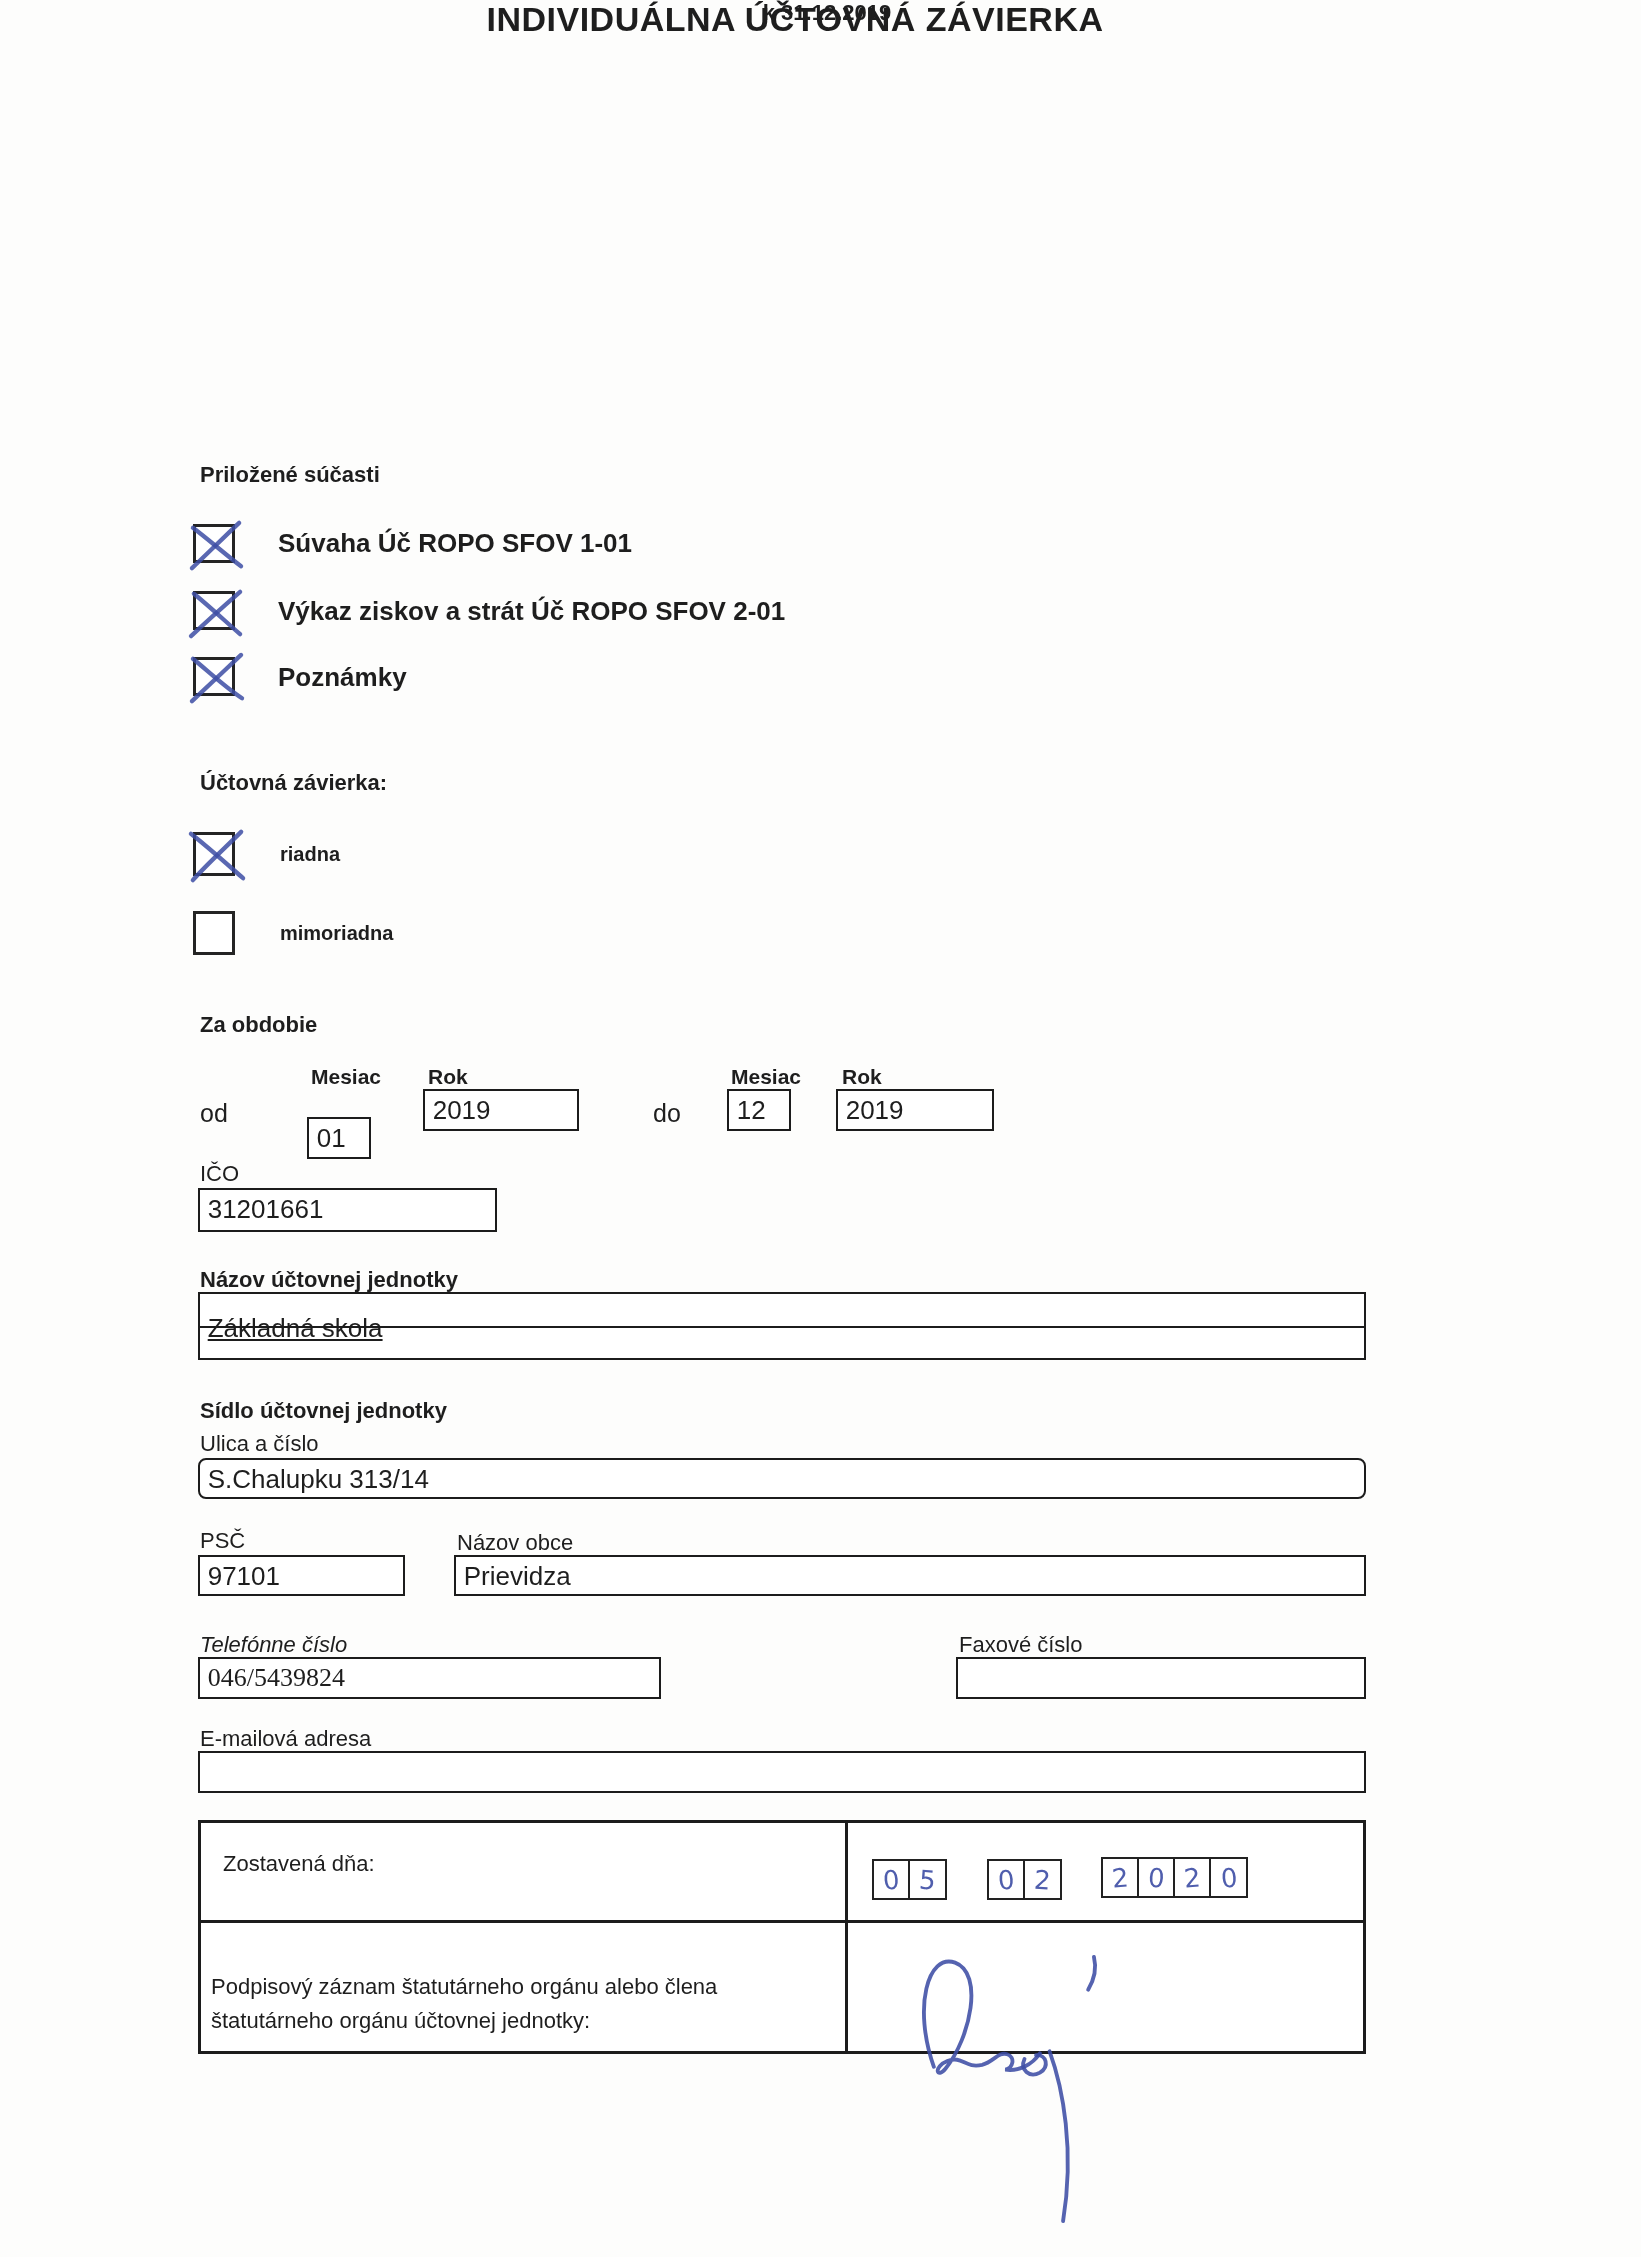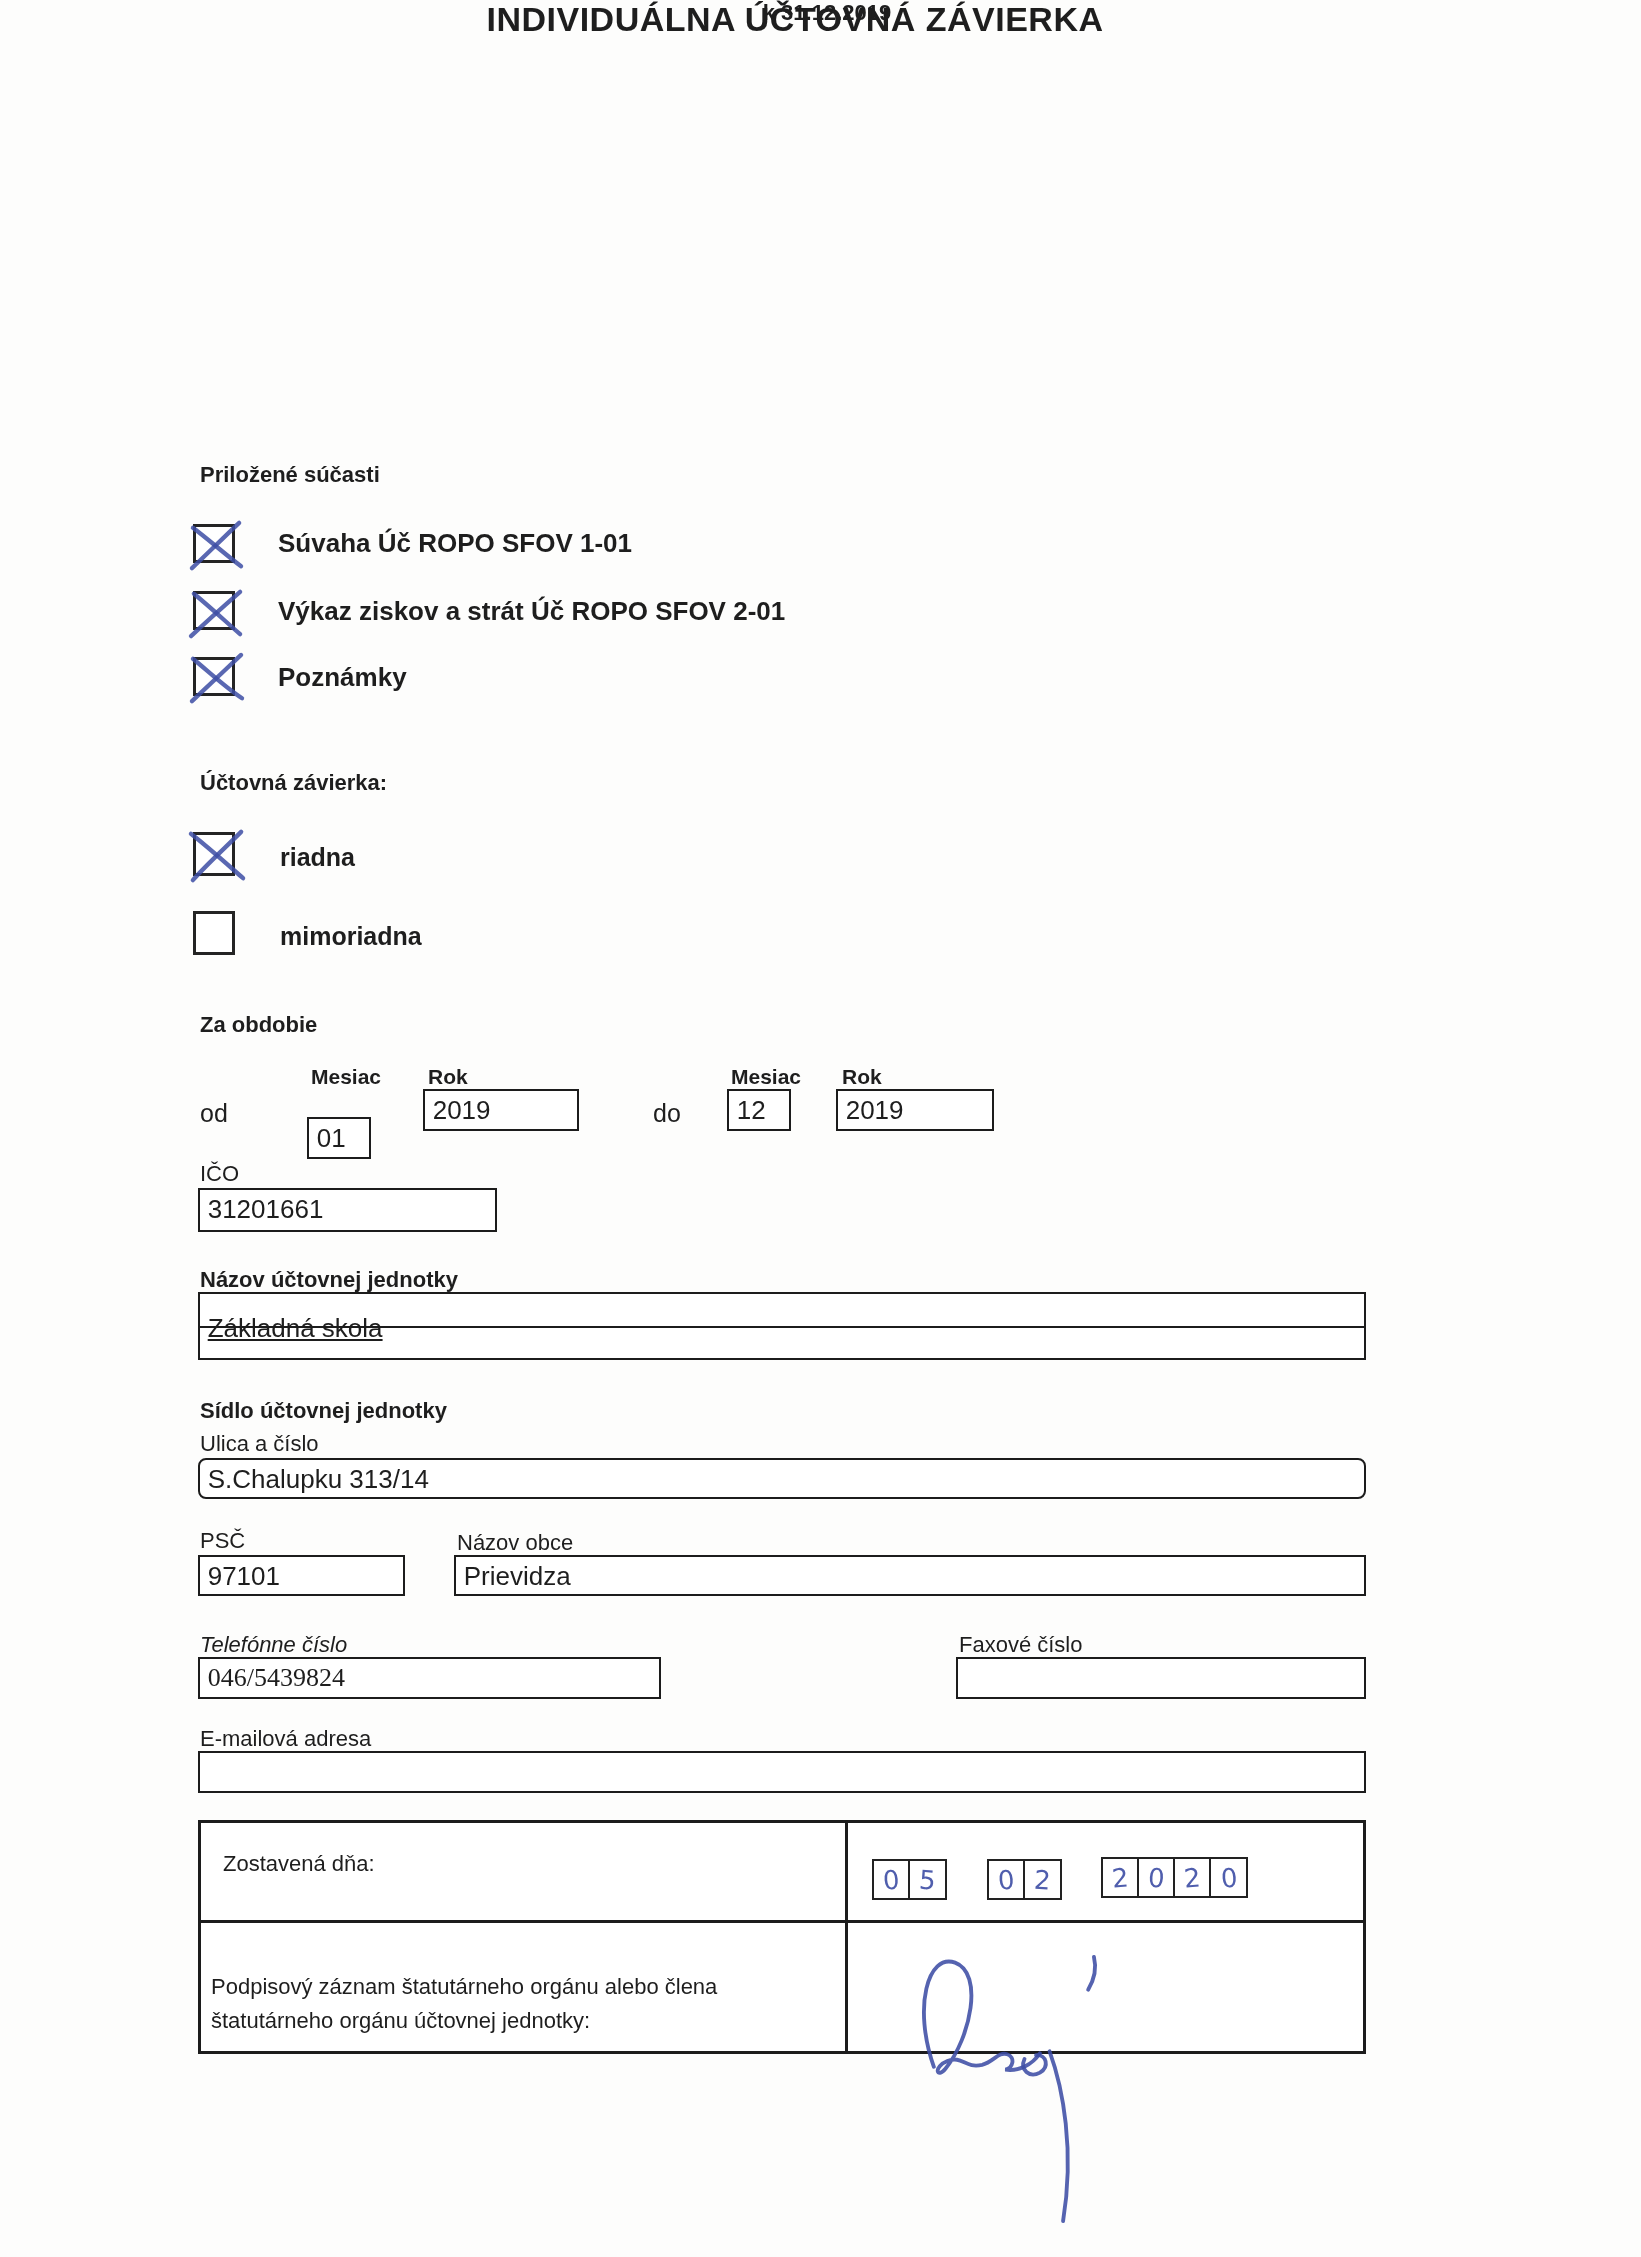--- a/index.html
+++ b/index.html
@@ -7,21 +7,21 @@
   .page{
     position:relative; width:1641px; height:2257px; background:#fdfdfc;
     font-family:"Liberation Sans", sans-serif; color:var(--txt); overflow:hidden;
   }
   .abs{position:absolute;}
   .title{width:1574px; text-align:center; font-size:34px; font-weight:bold; letter-spacing:0.5px;}
   .subtitle{width:1574px; text-align:center; font-size:22px; font-weight:bold;padding-left:40px;}
   .h{font-size:22px; font-weight:bold;}
   .lbl{font-size:22px; font-weight:normal;}
   .cblbl{font-size:26px; font-weight:bold;}
-  .cblbl-sm{font-size:25px; font-weight:bold;}
+  .cblbl-sm{font-size:20px; font-weight:bold;}
   .val{font-size:26px; font-weight:normal; white-space:nowrap;}
   .box{border:2.9px solid var(--line); background:#fff; box-sizing:border-box;}
   .box .val{position:absolute; left:7.7px; top:3.9px;}
   .cb{width:42px; height:39px; border:3.9px solid #242424; background:#fff; box-sizing:border-box;}
   .cb svg{position:absolute; left:-6.8px; top:-6.8px; overflow:visible;}
   .cb svg path{stroke:var(--ink); stroke-width:4.5; fill:none; stroke-linecap:round; opacity:.85;}
   .ftable{border:3.9px solid var(--line); background:#fff; box-sizing:border-box;}
   .ftable .rowline{position:absolute; left:0; right:0; top:97px; height:2.9px; background:var(--line);}
   .ftable .colline{position:absolute; top:0; bottom:0; left:644px; width:2.9px; background:var(--line);}
   .dgroup{display:flex;}

